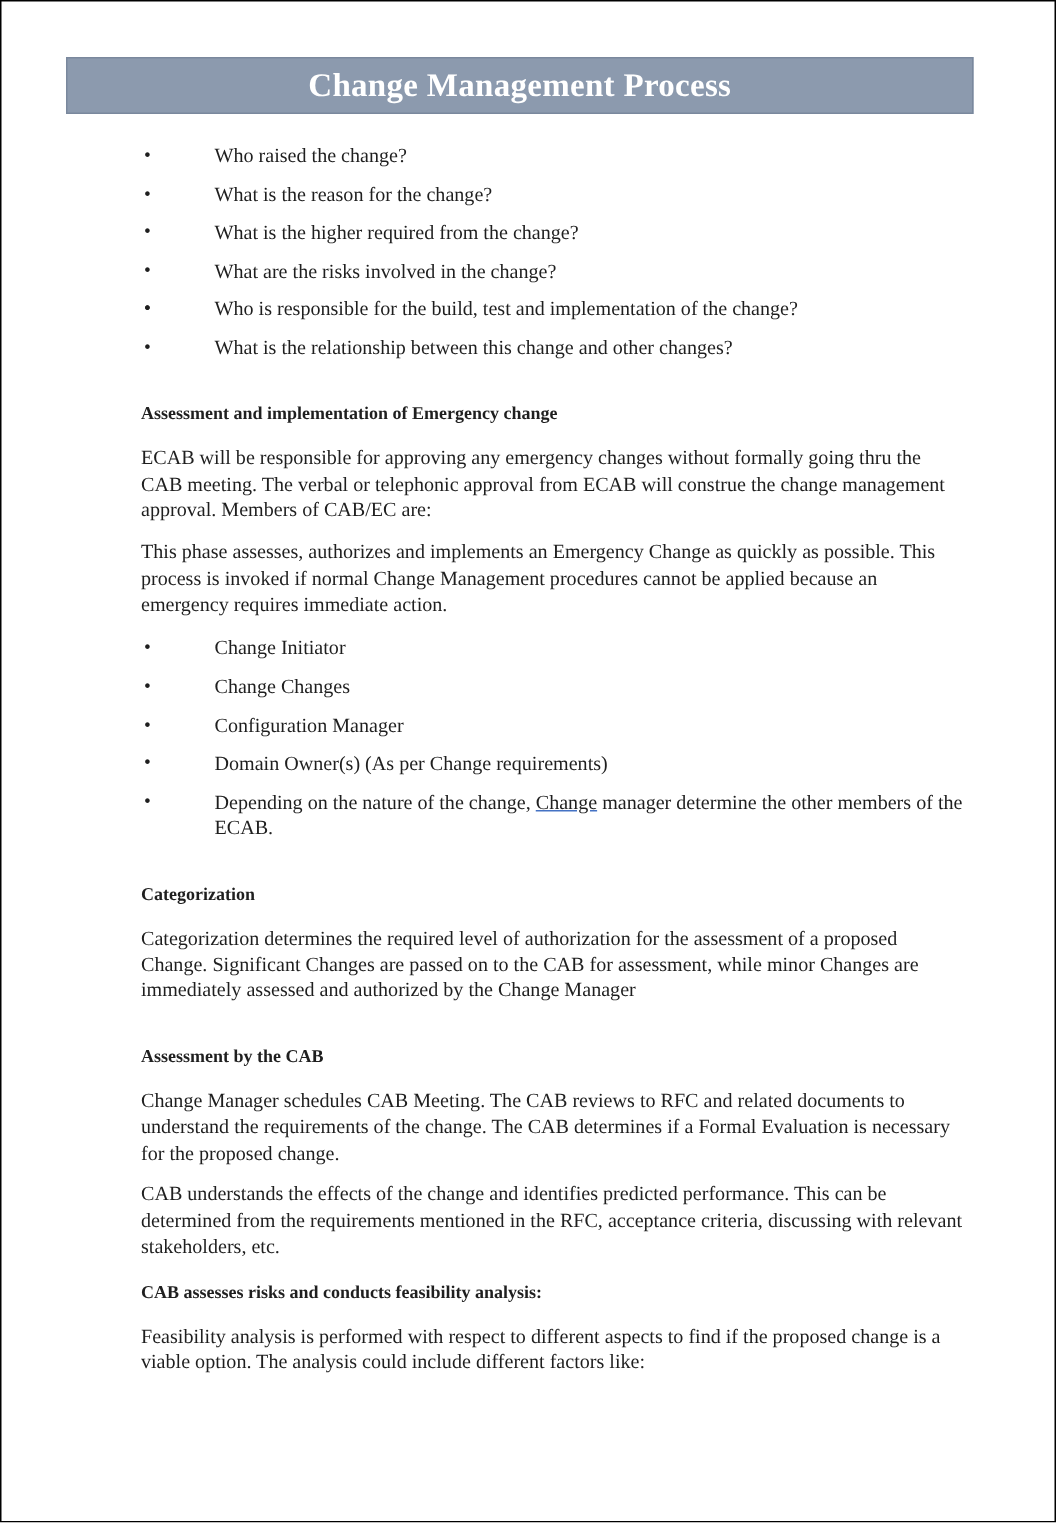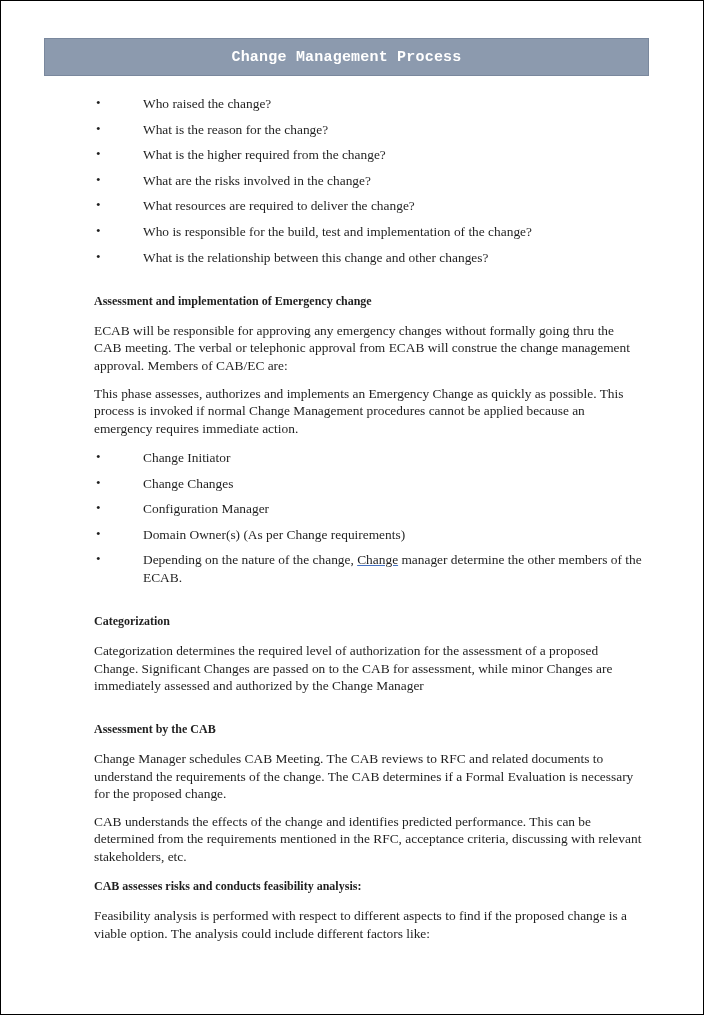--- a/index.html
+++ b/index.html
@@ -21,25 +21,25 @@
     margin: 37px 54px 0 43px;
     height: 38px;
     background: var(--title-bar-bg, #8C9AAE);
     border: 1px solid var(--title-bar-border, #7A889D);
     display: flex;
     align-items: center;
     justify-content: center;
   }
   .doc-title {
     margin: 0;
-    font-size: 15px;
+    font-size: 22px;
     font-weight: bold;
     letter-spacing: 0.2px;
     color: var(--title-text, #ffffff);
-    font-family: Liberation Mono, monospace;
+    font-family: Liberation Serif, serif;
   }
   .content {
     margin: 19px 0 0 93px;
     width: 549px;
     font-size: 13.4px;
     line-height: 17.4px;
     color: var(--text-color, #1f1f1f);
   }
   ul.bullet-list {
     list-style: none;
@@ -100,21 +100,20 @@
       <li class="bullet-item">
         <span class="bullet-marker">•</span>
         <span>What is the higher required from the change?</span>
       </li>
       <li class="bullet-item">
         <span class="bullet-marker">•</span>
         <span>What are the risks involved in the change?</span>
       </li>
       <li class="bullet-item">
         <span class="bullet-marker">•</span>
-        <span>What resources are required to deliver the change?</span>
       </li>
       <li class="bullet-item">
         <span class="bullet-marker">•</span>
         <span>Who is responsible for the build, test and implementation of the change?</span>
       </li>
       <li class="bullet-item">
         <span class="bullet-marker">•</span>
         <span>What is the relationship between this change and other changes?</span>
       </li>
     </ul>

